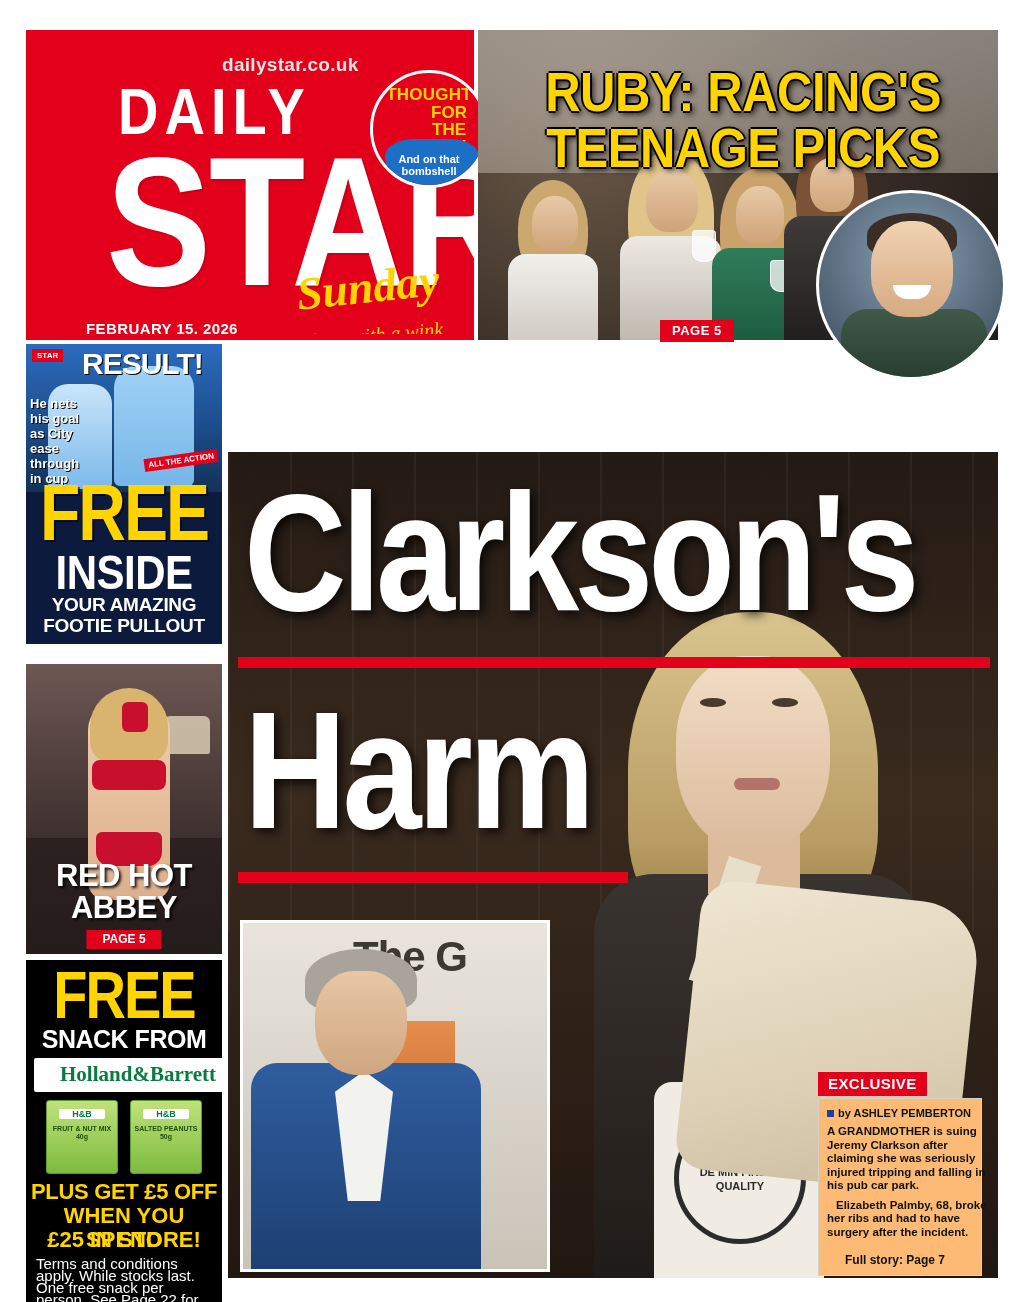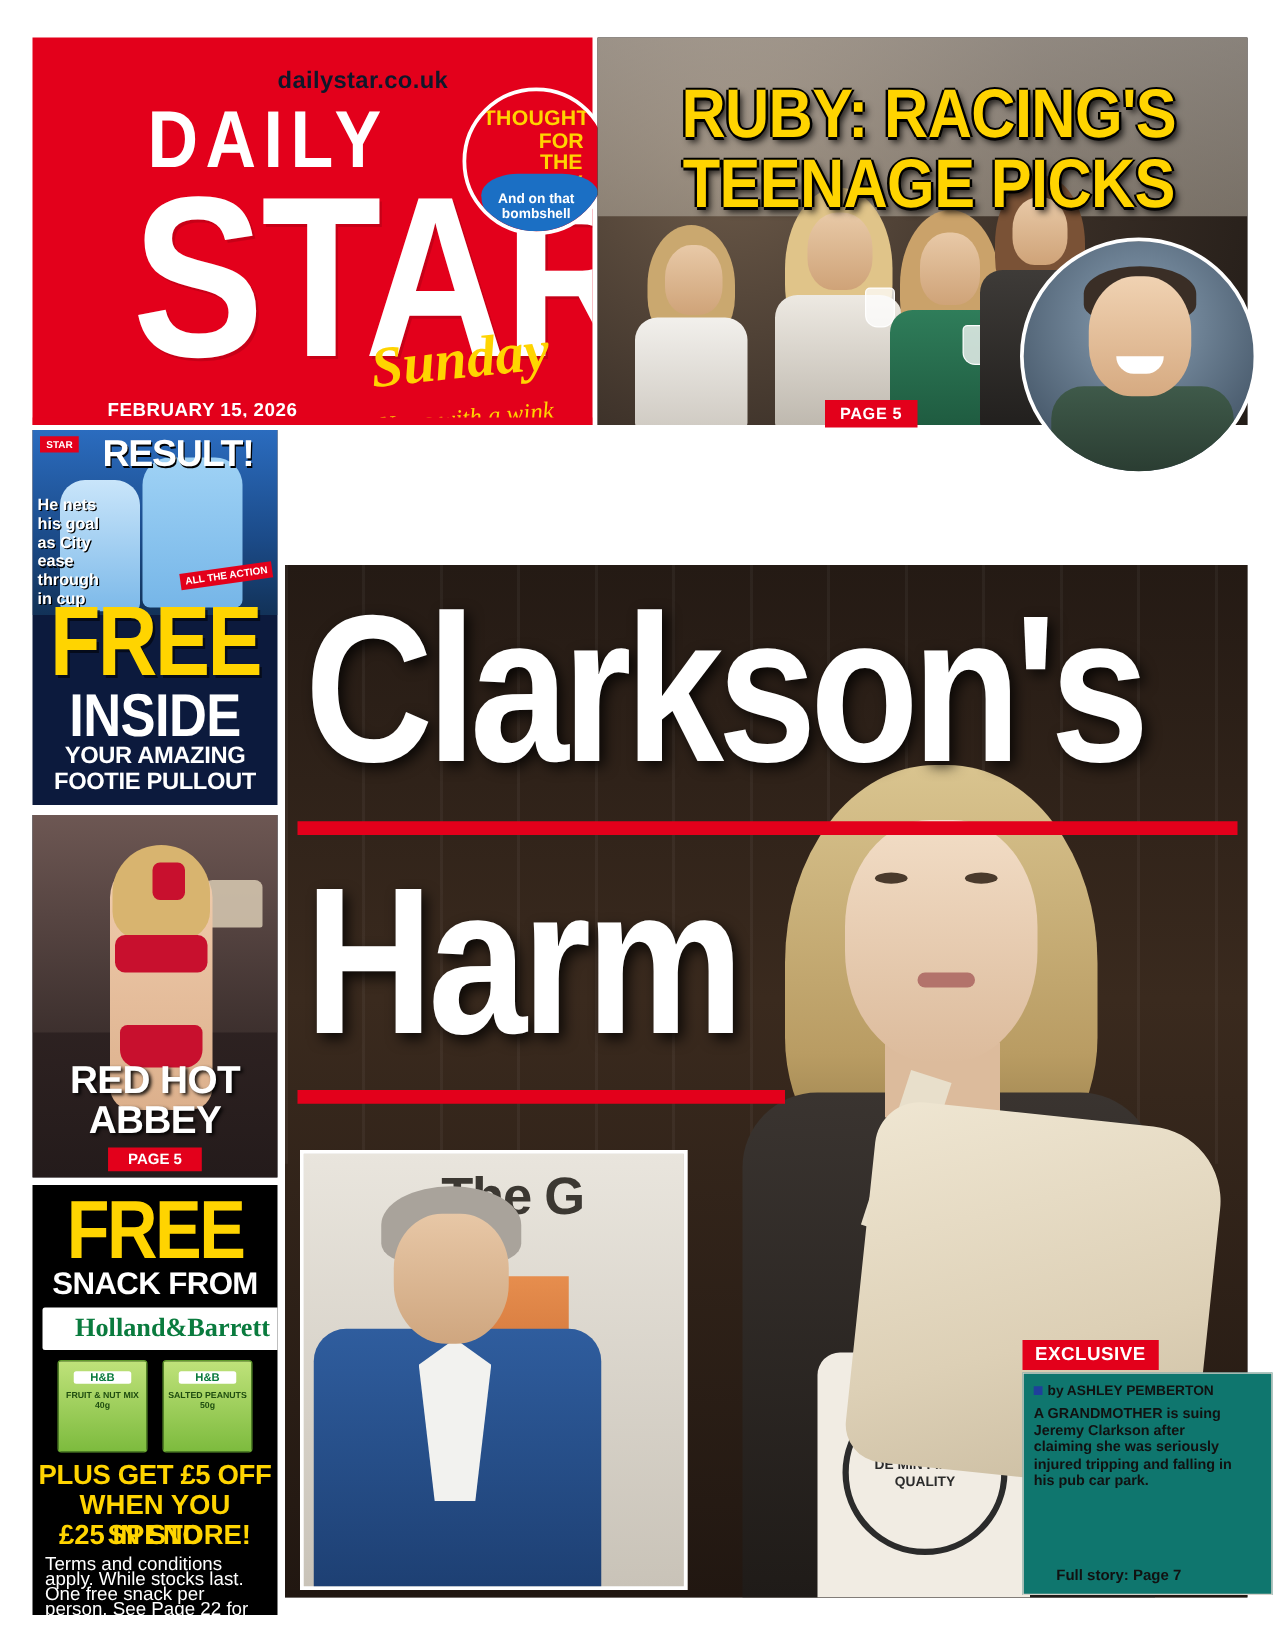--- a/index.html
+++ b/index.html
@@ -37,21 +37,21 @@
   }
   .masthead-red::after {
     content: "";
     position: absolute;
     left: 0; bottom: 0; width: 100%; height: 6px;
     background: #e3001b;
   }
   .site-url {
     position: absolute;
     left: 196px; top: 24px;
-    color: #0f172a;
+    color: #e5e5e5;
     font-size: 19px;
     font-weight: bold;
     letter-spacing: 0.3px;
   }
   .daily-word {
     position: absolute;
     left: 92px; top: 44px;
     color: #ffffff;
     font-size: 56px;
     font-weight: bold;
@@ -371,21 +371,21 @@
     color: #ffffff;
     font-size: 19px;
     line-height: 21px;
     font-weight: bold;
     letter-spacing: -0.3px;
   }
 
   
   .panel-abbey {
     height: 290px;
-    margin-top: 8px;
+    margin-top: 20px;
     background: #120d10;
   }
   .pa-photo {
     position: absolute; left: 0; top: 0; width: 196px; height: 290px;
     background: linear-gradient(180deg,#3a2b2a 0%, #241b1b 100%);
     overflow: hidden;
   }
   .pa-wall {
     position: absolute; left: 0; top: 0; width: 100%; height: 60%;
     background: linear-gradient(180deg,#6d5753,#3d302e);
@@ -784,22 +784,22 @@
     left: 92px; top: 148px;
     width: 58px; height: 130px;
     background: #f2f2ef;
     clip-path: polygon(50% 0, 100% 16%, 78% 100%, 22% 100%, 0 16%);
   }
 
   
   .excl-box {
     position: absolute;
     left: 818px; top: 1098px;
-    width: 200px; height: 178px;
-    background: #0f766e;
+    width: 164px; height: 178px;
+    background: #fdba74;
     border: 1px solid #d6d2cb;
     box-sizing: border-box;
   }
   .excl-flag {
     position: absolute;
     left: 818px; top: 1072px;
     background: #e3001b;
     color: #ffffff;
     font-size: 15px;
     font-weight: bold;
@@ -991,17 +991,18 @@
     <div class="ic-face"></div>
   </div>
 
   <div class="excl-flag">EXCLUSIVE</div>
   <div class="excl-box">
     <div class="excl-byline">
       <span class="sq"></span><span>by ASHLEY PEMBERTON</span>
     </div>
     <div class="excl-body">
       <p>A GRANDMOTHER is suing Jeremy Clarkson after claiming she was seriously injured tripping and falling in his pub car park.</p>
+      <p class="indent">Elizabeth Palmby, 68, broke her ribs and had to have surgery after the incident.</p>
     </div>
     <div class="excl-full">Full story: Page 7</div>
   </div>
 
 </div>
 
 </body></html>

